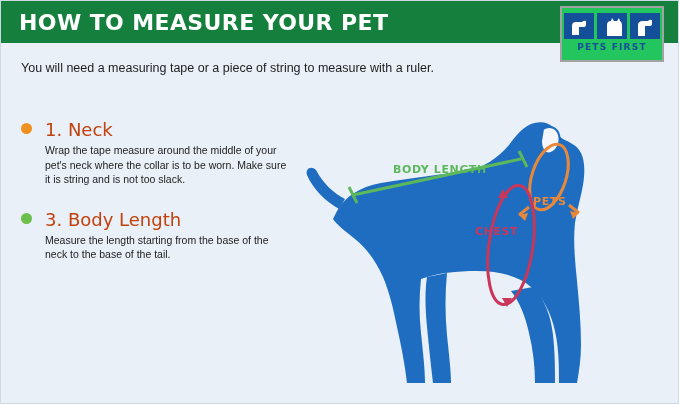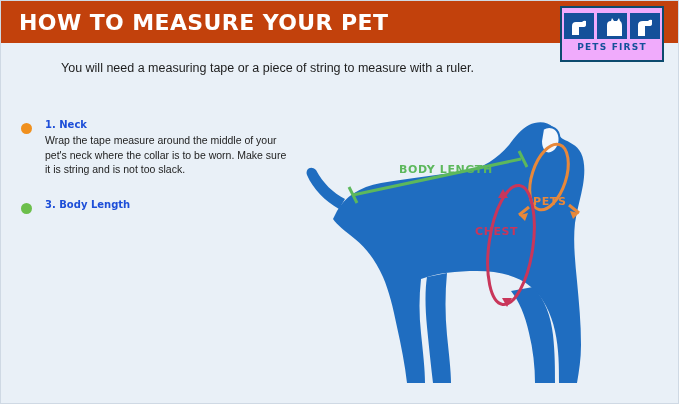--- a/index.html
+++ b/index.html
@@ -18,40 +18,40 @@
     border: 1px solid #cfd9e4;
     box-sizing: border-box;
     overflow: hidden;
   }
   
   .header {
     position: absolute;
     left: 0; top: 0;
     width: 679px;
     height: 42px;
-    background: #c2410c;
+    background: #15803d;
   }
   .header-title {
     position: absolute;
     left: 18px;
     top: 9px;
     color: #ffffff;
     font-size: 22px;
     font-weight: bold;
     letter-spacing: 0.4px;
     font-family: "DejaVu Sans", sans-serif;
   }
   .logo-box {
     position: absolute;
     right: 14px;
     top: 5px;
     width: 104px;
     height: 56px;
-    background: #f0abfc;
-    border: 2px solid #0c4a6e;
+    background: #22c55e;
+    border: 2px solid #a3a3a3;
     box-sizing: border-box;
   }
   .logo-pets {
     position: absolute;
     left: 0;
     top: 4px;
     width: 100px;
     height: 28px;
   }
   .logo-caption {
@@ -69,21 +69,21 @@
   
   .intro {
     position: absolute;
     left: 20px;
     top: 58px;
     width: 620px;
     color: #1d1d1d;
     font-size: 12.5px;
     line-height: 18px;
   }
-  .intro div { white-space: nowrap; margin-left: 40px; }
+  .intro div { white-space: nowrap; }
 
   
   .steps {
     position: absolute;
     left: 20px;
     top: 118px;
     width: 270px;
   }
   .step {
     position: relative;
@@ -92,23 +92,23 @@
   }
   .bullet {
     position: absolute;
     left: 0;
     top: 4px;
     width: 11px;
     height: 11px;
     border-radius: 50%;
   }
   .step-title {
-    font-size: 10px;
-    font-weight: bold;
-    color: #1d4ed8;
+    font-size: 18px;
+    font-weight: normal;
+    color: #c2410c;
     margin-bottom: 3px;
     font-family: "DejaVu Sans", sans-serif;
   }
   .step-body {
     font-size: 10.5px;
     line-height: 14.5px;
     color: #222222;
   }
   
   .illus {
@@ -119,21 +119,21 @@
     height: 300px;
   }
   .label {
     position: absolute;
     font-size: 11px;
     font-weight: bold;
     letter-spacing: 0.6px;
     font-family: "DejaVu Sans", sans-serif;
     white-space: nowrap;
   }
-  .label-body-length { left: 102px; top: 62px; color: #5cb85c; }
+  .label-body-length { left: 96px; top: 62px; color: #5cb85c; }
   .label-neck { left: 236px; top: 94px; color: #e8883a; }
   .label-chest { left: 178px; top: 124px; color: #c9365a; }
 </style>
 </head>
 <body>
 
 <div class="page">
 
   <div class="header">
     <div class="header-title">HOW TO MEASURE YOUR PET</div>
@@ -160,20 +160,21 @@
 
   <div class="steps">
     <div class="step">
       <span class="bullet" style="background:#f0901e"></span>
       <div class="step-title">1. Neck</div>
       <div class="step-body">Wrap the tape measure around the middle of your pet's neck where the collar is to be worn. Make sure it is string and is not too slack.</div>
     </div>
     <div class="step">
       <span class="bullet" style="background:#6cbf4b"></span>
       <div class="step-title">3. Body Length</div>
+      <div class="step-body">Measure the length starting from the base of the neck to the base of the tail.</div>
     </div>
   </div>
 
   <div class="illus">
     <svg width="375" height="300" viewBox="0 0 375 300">
 
       <path d="M40 110
                C 48 96, 62 86, 84 82
                C 108 78, 140 74, 168 70
                C 186 67, 200 58, 212 44

